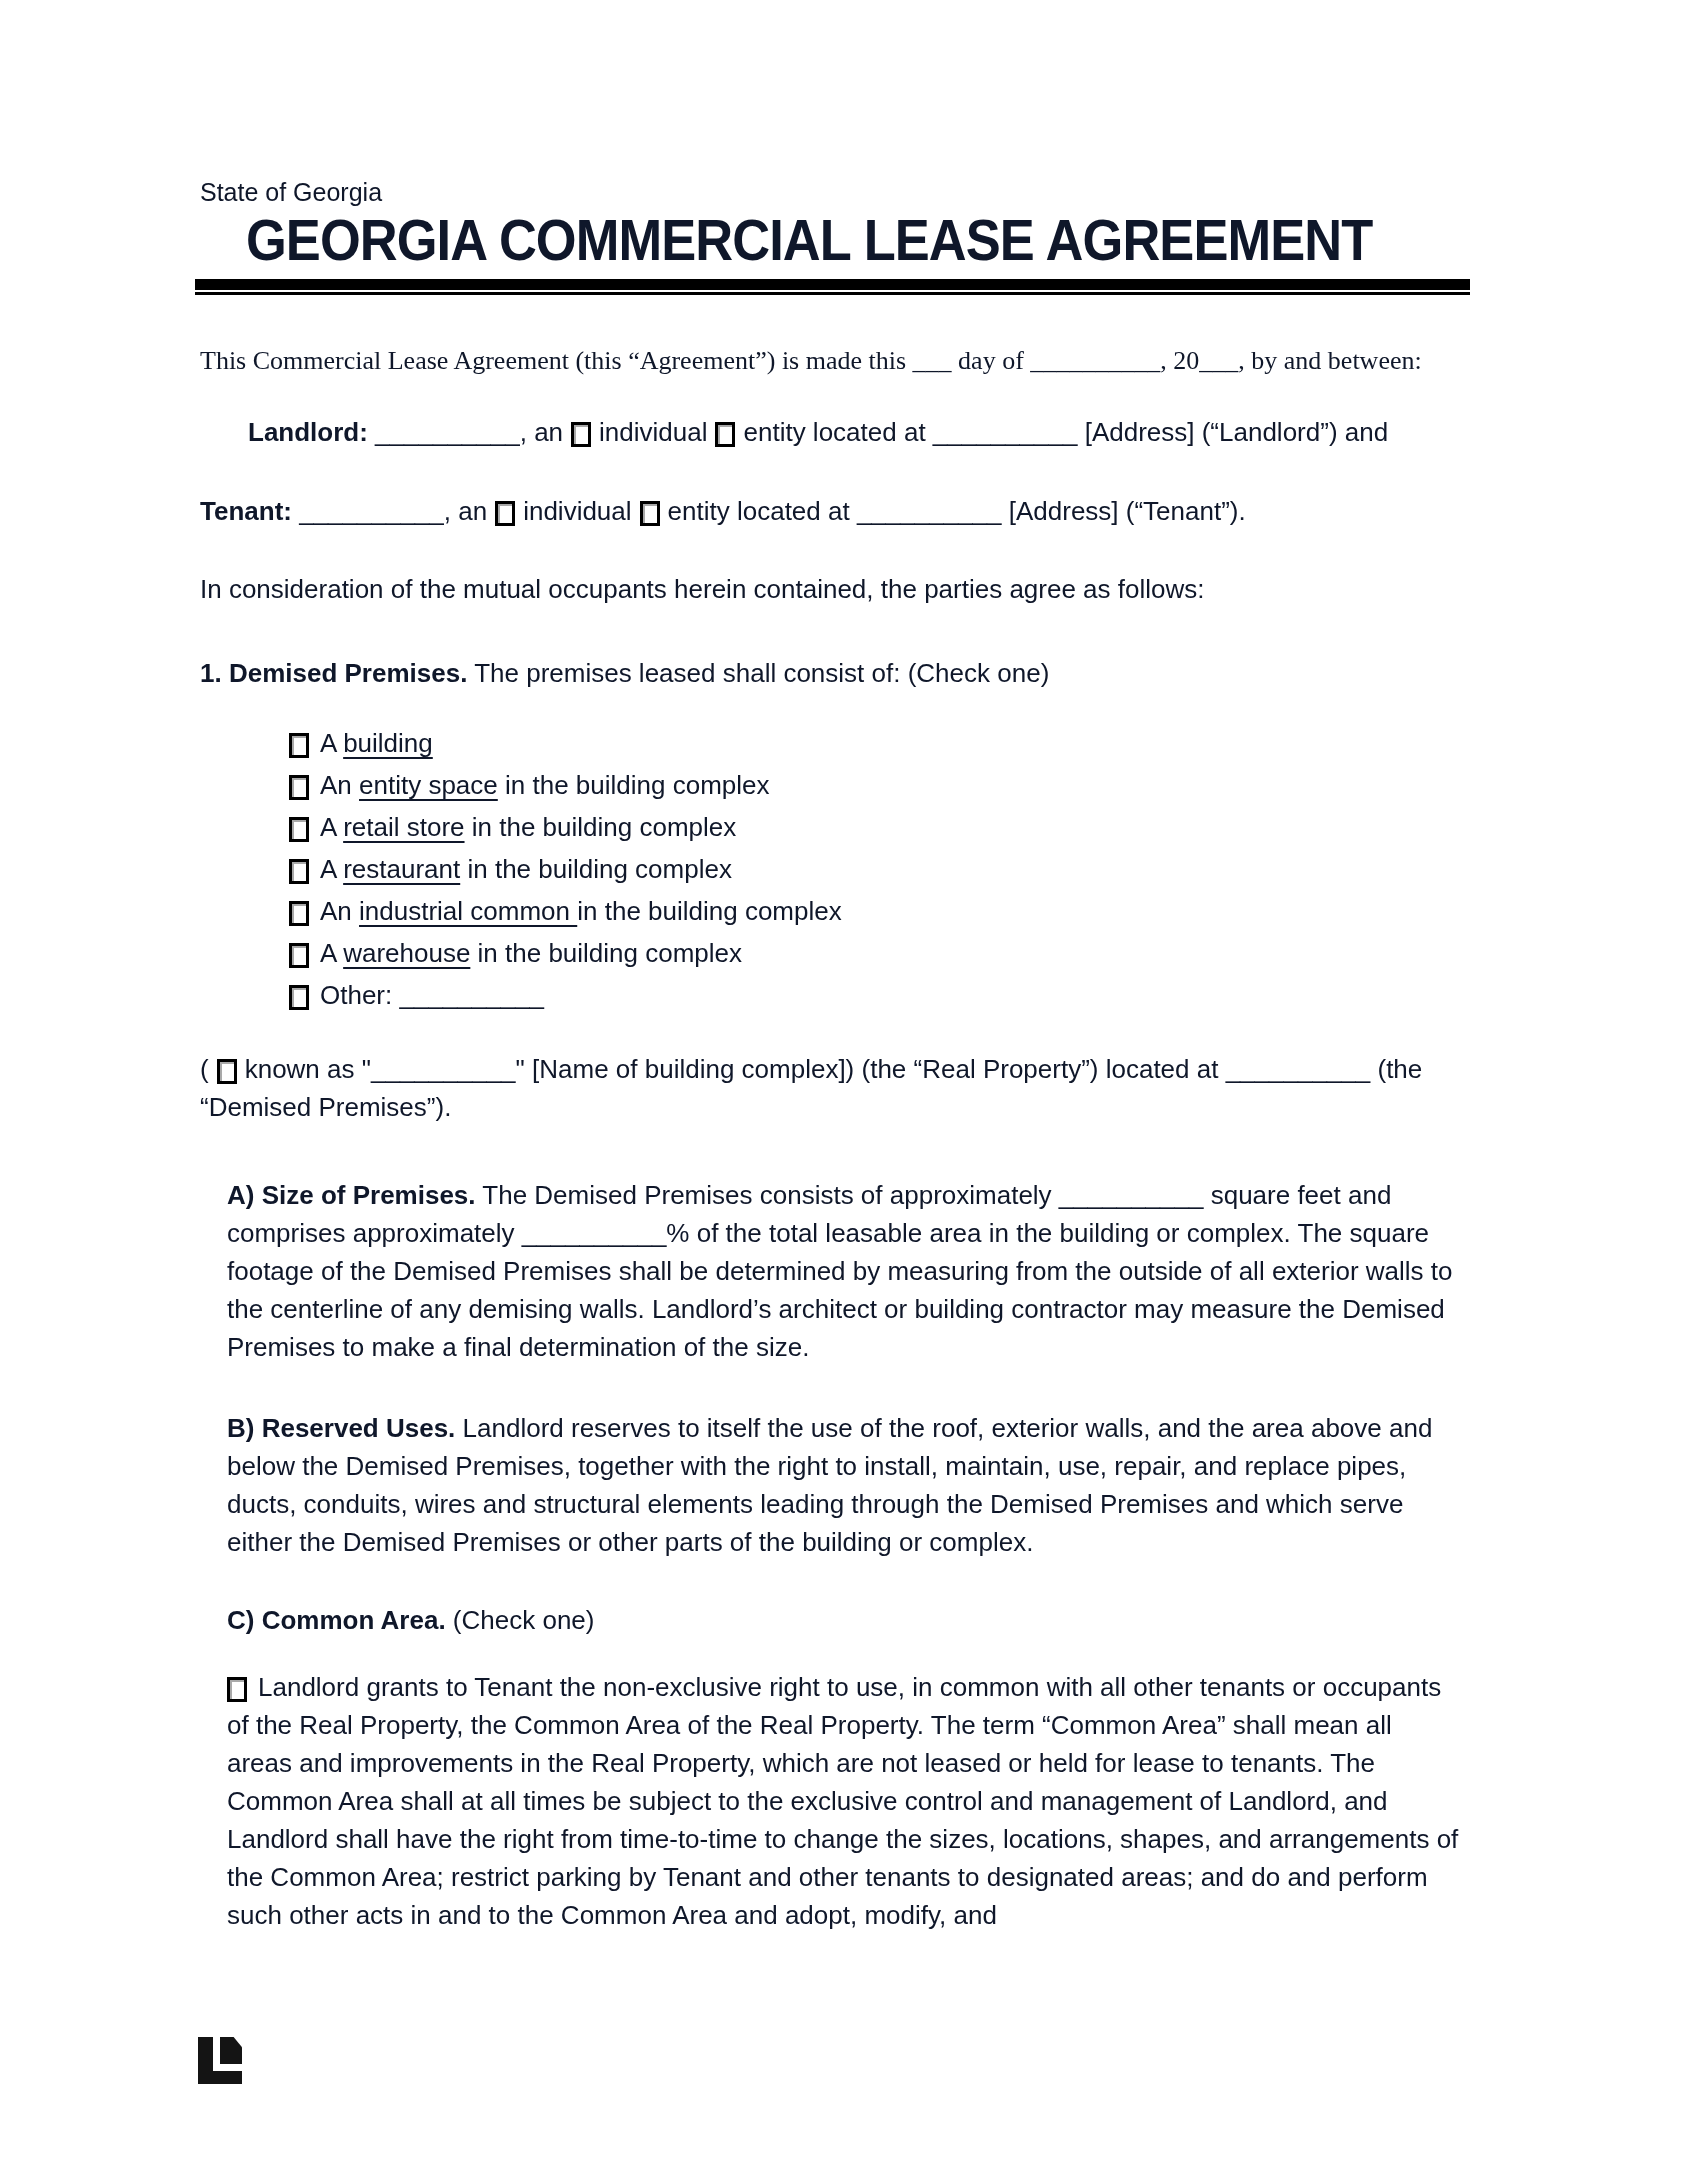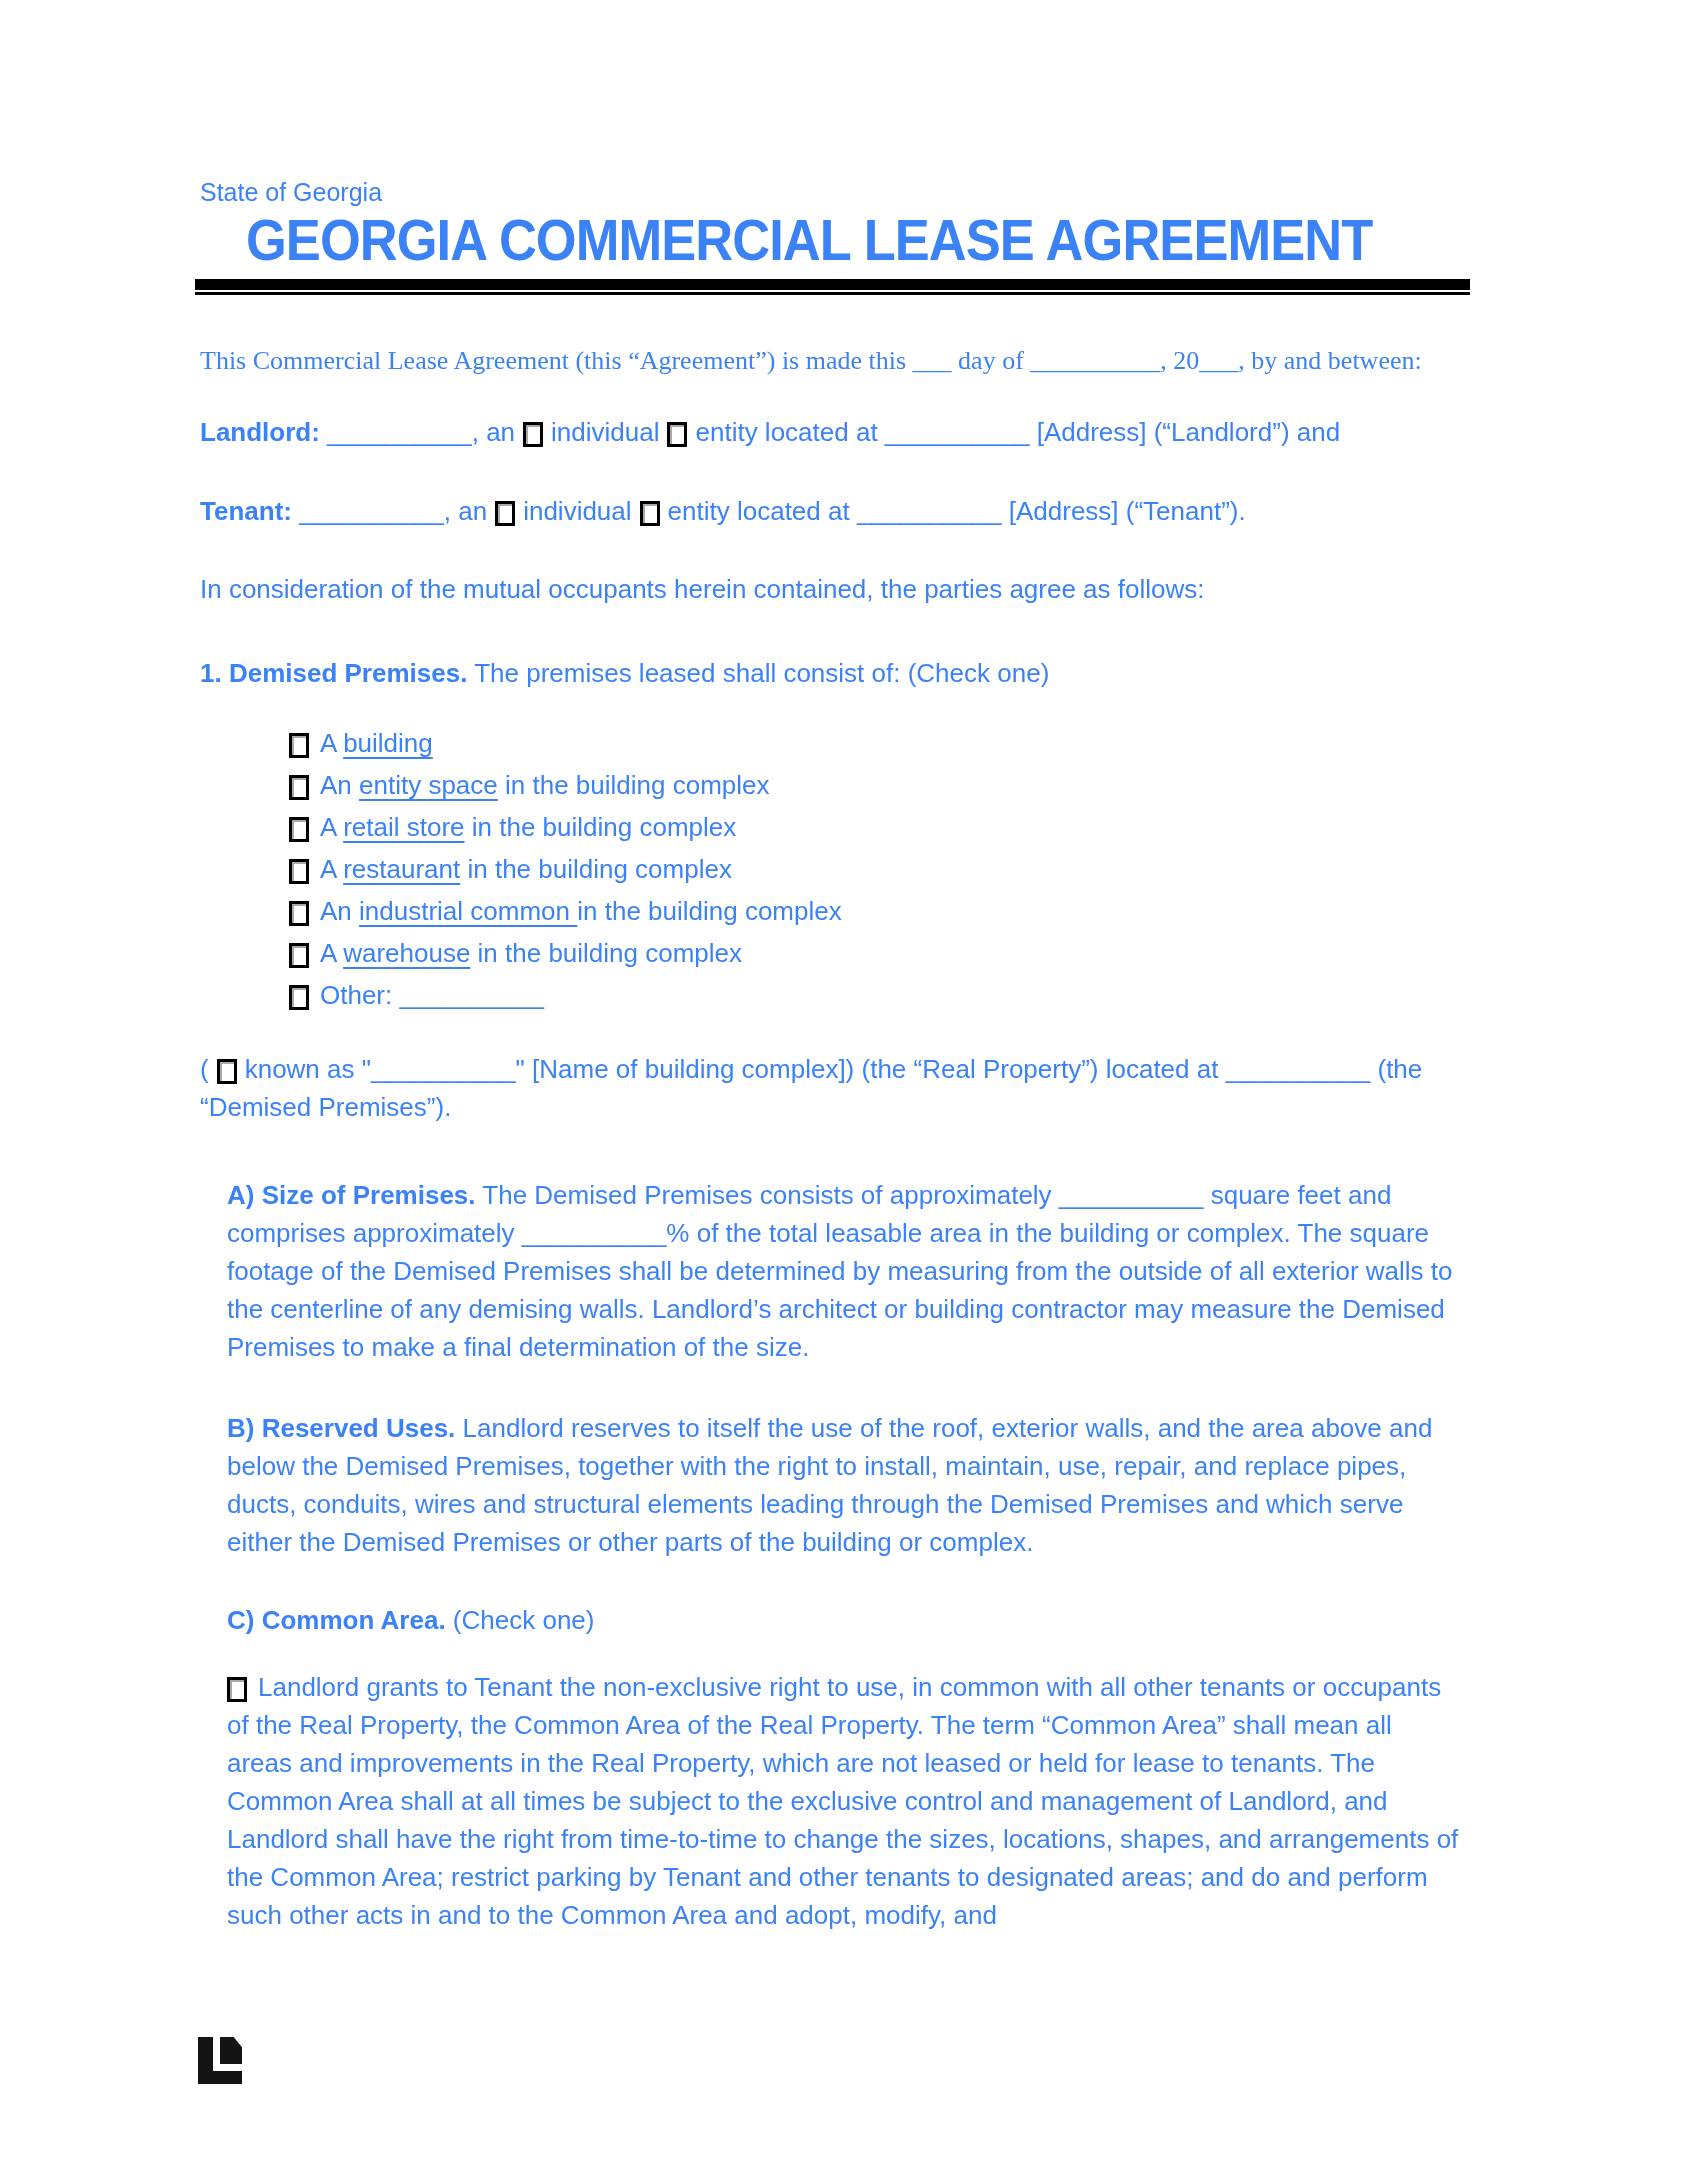--- a/index.html
+++ b/index.html
@@ -2,21 +2,21 @@
 <html><head>
 <meta charset="utf-8">
 <style>
   * { box-sizing: border-box; }
   html, body { margin: 0; padding: 0; background: #ffffff; }
   .page {
     position: relative;
     width: 1683px;
     height: 2178px;
     background: #ffffff;
-    color: #3b82f6;
+    color: #0f172a;
     font-family: "Liberation Sans", "DejaVu Sans", sans-serif;
     font-size: 26px;
     line-height: 38px;
     overflow: hidden;
   }
   .content {
     position: absolute;
     left: 200px;
     top: 0;
     width: 1275px;
@@ -34,21 +34,21 @@
     font-weight: bold;
     letter-spacing: -1px;
     white-space: nowrap;
     transform: scaleX(0.92);
     transform-origin: center;
   }
   .rule-thick { margin-top: 9px; height: 11px; background: #000; }
   .rule-thin  { margin-top: 2px; height: 3px;  background: #000; }
 
   .intro { margin-top: 47px; width: 1267px; font-family: Liberation Serif, serif; }
-  .landlord-line { margin-top: 33px; }
+  .landlord-line { margin-top: 33px; margin-left: 48px; }
   .tenant-line { margin-top: 41px; }
   .consideration { margin-top: 40px; }
   .s1-heading { margin-top: 46px; }
 
   ul.options {
     margin: 30px 0 0 89px;
     padding: 0;
     list-style: none;
     line-height: 42px;
   }

